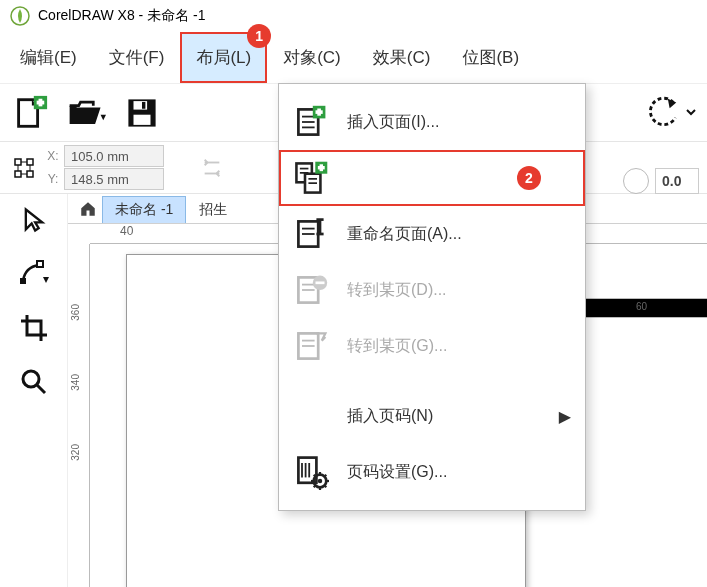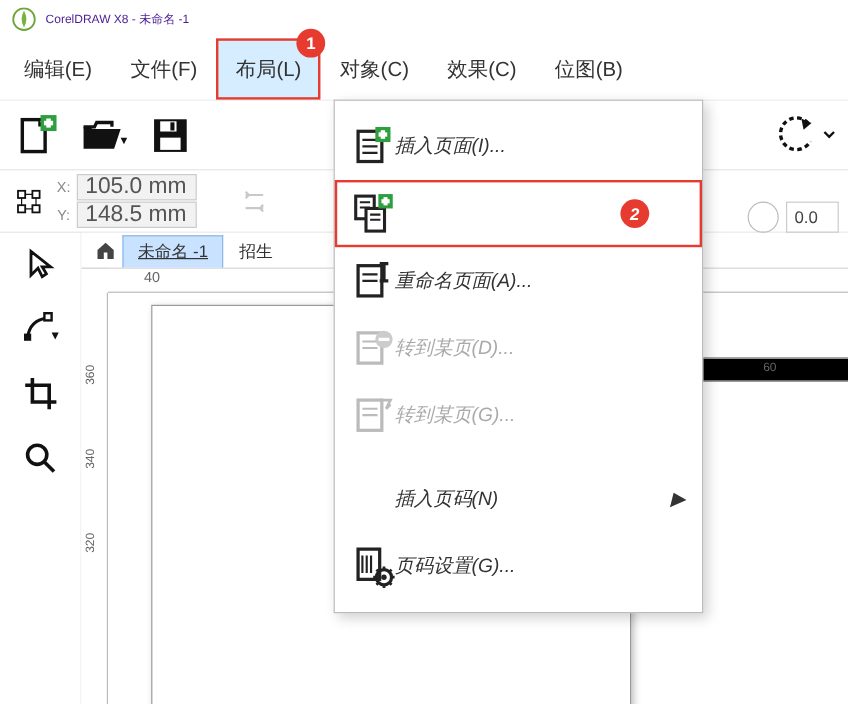--- a/index.html
+++ b/index.html
@@ -16,21 +16,21 @@
   .titlebar {
     display: flex;
     align-items: center;
     padding: 6px 10px;
     height: 32px;
   }
   .app-logo {
     width: 20px; height: 20px;
     margin-right: 8px;
   }
-  .app-title { color: #4c1d95; font-size: 10px; }
+  .app-title { color: #000000; font-size: 14px; }
 
   .menubar {
     display: flex;
     align-items: center;
     height: 52px;
     padding: 0 4px;
     border-bottom: 1px solid #eee;
   }
   .menu-item {
     padding: 14px 16px;
@@ -86,21 +86,21 @@
     color: #888;
   }
   .coord-row { display: flex; align-items: center; gap: 4px; }
   .coord-label { width: 14px; text-align: center; }
   .coord-input {
     width: 100px;
     height: 22px;
     border: 1px solid #ccc;
     background: #f2f2f2;
     padding: 0 6px;
-    font-size: 19px;
+    font-size: 13px;
     color: #555;
   }
 
   .doc-area {
     display: flex;
     height: calc(100% - 32px - 52px - 58px - 52px);
   }
   .tool-panel {
     width: 68px;
     display: flex;
@@ -129,21 +129,20 @@
     padding: 4px 12px;
     font-size: 14px;
     color: #333;
     border: 1px solid transparent;
     border-bottom: none;
   }
   .tab.active {
     background: #c8e2ff;
     border: 1px solid #8ab9e6;
     border-bottom: none;
-    text-decoration: underline;
   }
   .ruler-h {
     position: absolute;
     top: 30px; left: 22px; right: 0;
     height: 20px;
     border-bottom: 1px solid #bbb;
     background: #fff;
   }
   .ruler-v {
     position: absolute;
@@ -173,24 +172,24 @@
     border: 1px solid #bbb;
     box-shadow: 4px 4px 10px rgba(0,0,0,.18);
     padding: 10px 0;
     z-index: 50;
   }
   .dd-item {
     display: flex;
     align-items: center;
     height: 56px;
     padding: 0 14px;
+    gap: 18px;
     font-size: 16px;
     color: #333;
     position: relative;
-    font-style: italic;
   }
   .dd-item.disabled { color: #aaa; }
   .dd-item.highlight-row {
     outline: 2px solid #e63b2e;
     outline-offset: -2px;
   }
   .dd-ico { width: 36px; height: 36px; display:flex;align-items:center;justify-content:center; flex-shrink:0; }
   .dd-arrow { position:absolute; right:14px; color:#333; }
   .badge-row { right: 44px; top: 50%; transform: translateY(-50%); }
 
@@ -200,21 +199,21 @@
     top: 95px; right: 10px;
     display:flex;align-items:center;gap:2px;
   }
   .rfield {
     position:absolute;
     top:168px; right:8px;
     display:flex;align-items:center;gap:6px;
     font-size:14px; color:#444;
   }
   .rfield .ellipse { width:26px;height:26px;border:1px solid #bbb;border-radius:50%; }
-  .rfield .nbox { width:44px;height:24px;border:1px solid #ccc;display:flex;align-items:center;padding:12px 6px; }
+  .rfield .nbox { width:44px;height:24px;border:1px solid #ccc;display:flex;align-items:center;padding:12px 6px;font-weight:bold; }
 
   .ruler-top-ext {
     position:absolute;
     top: 298px; left:586px; right:0;
     height:20px;
     border-top:1px solid #bbb;
     border-bottom:1px solid #bbb;
     z-index: 5;
     background:#000000;
   }

